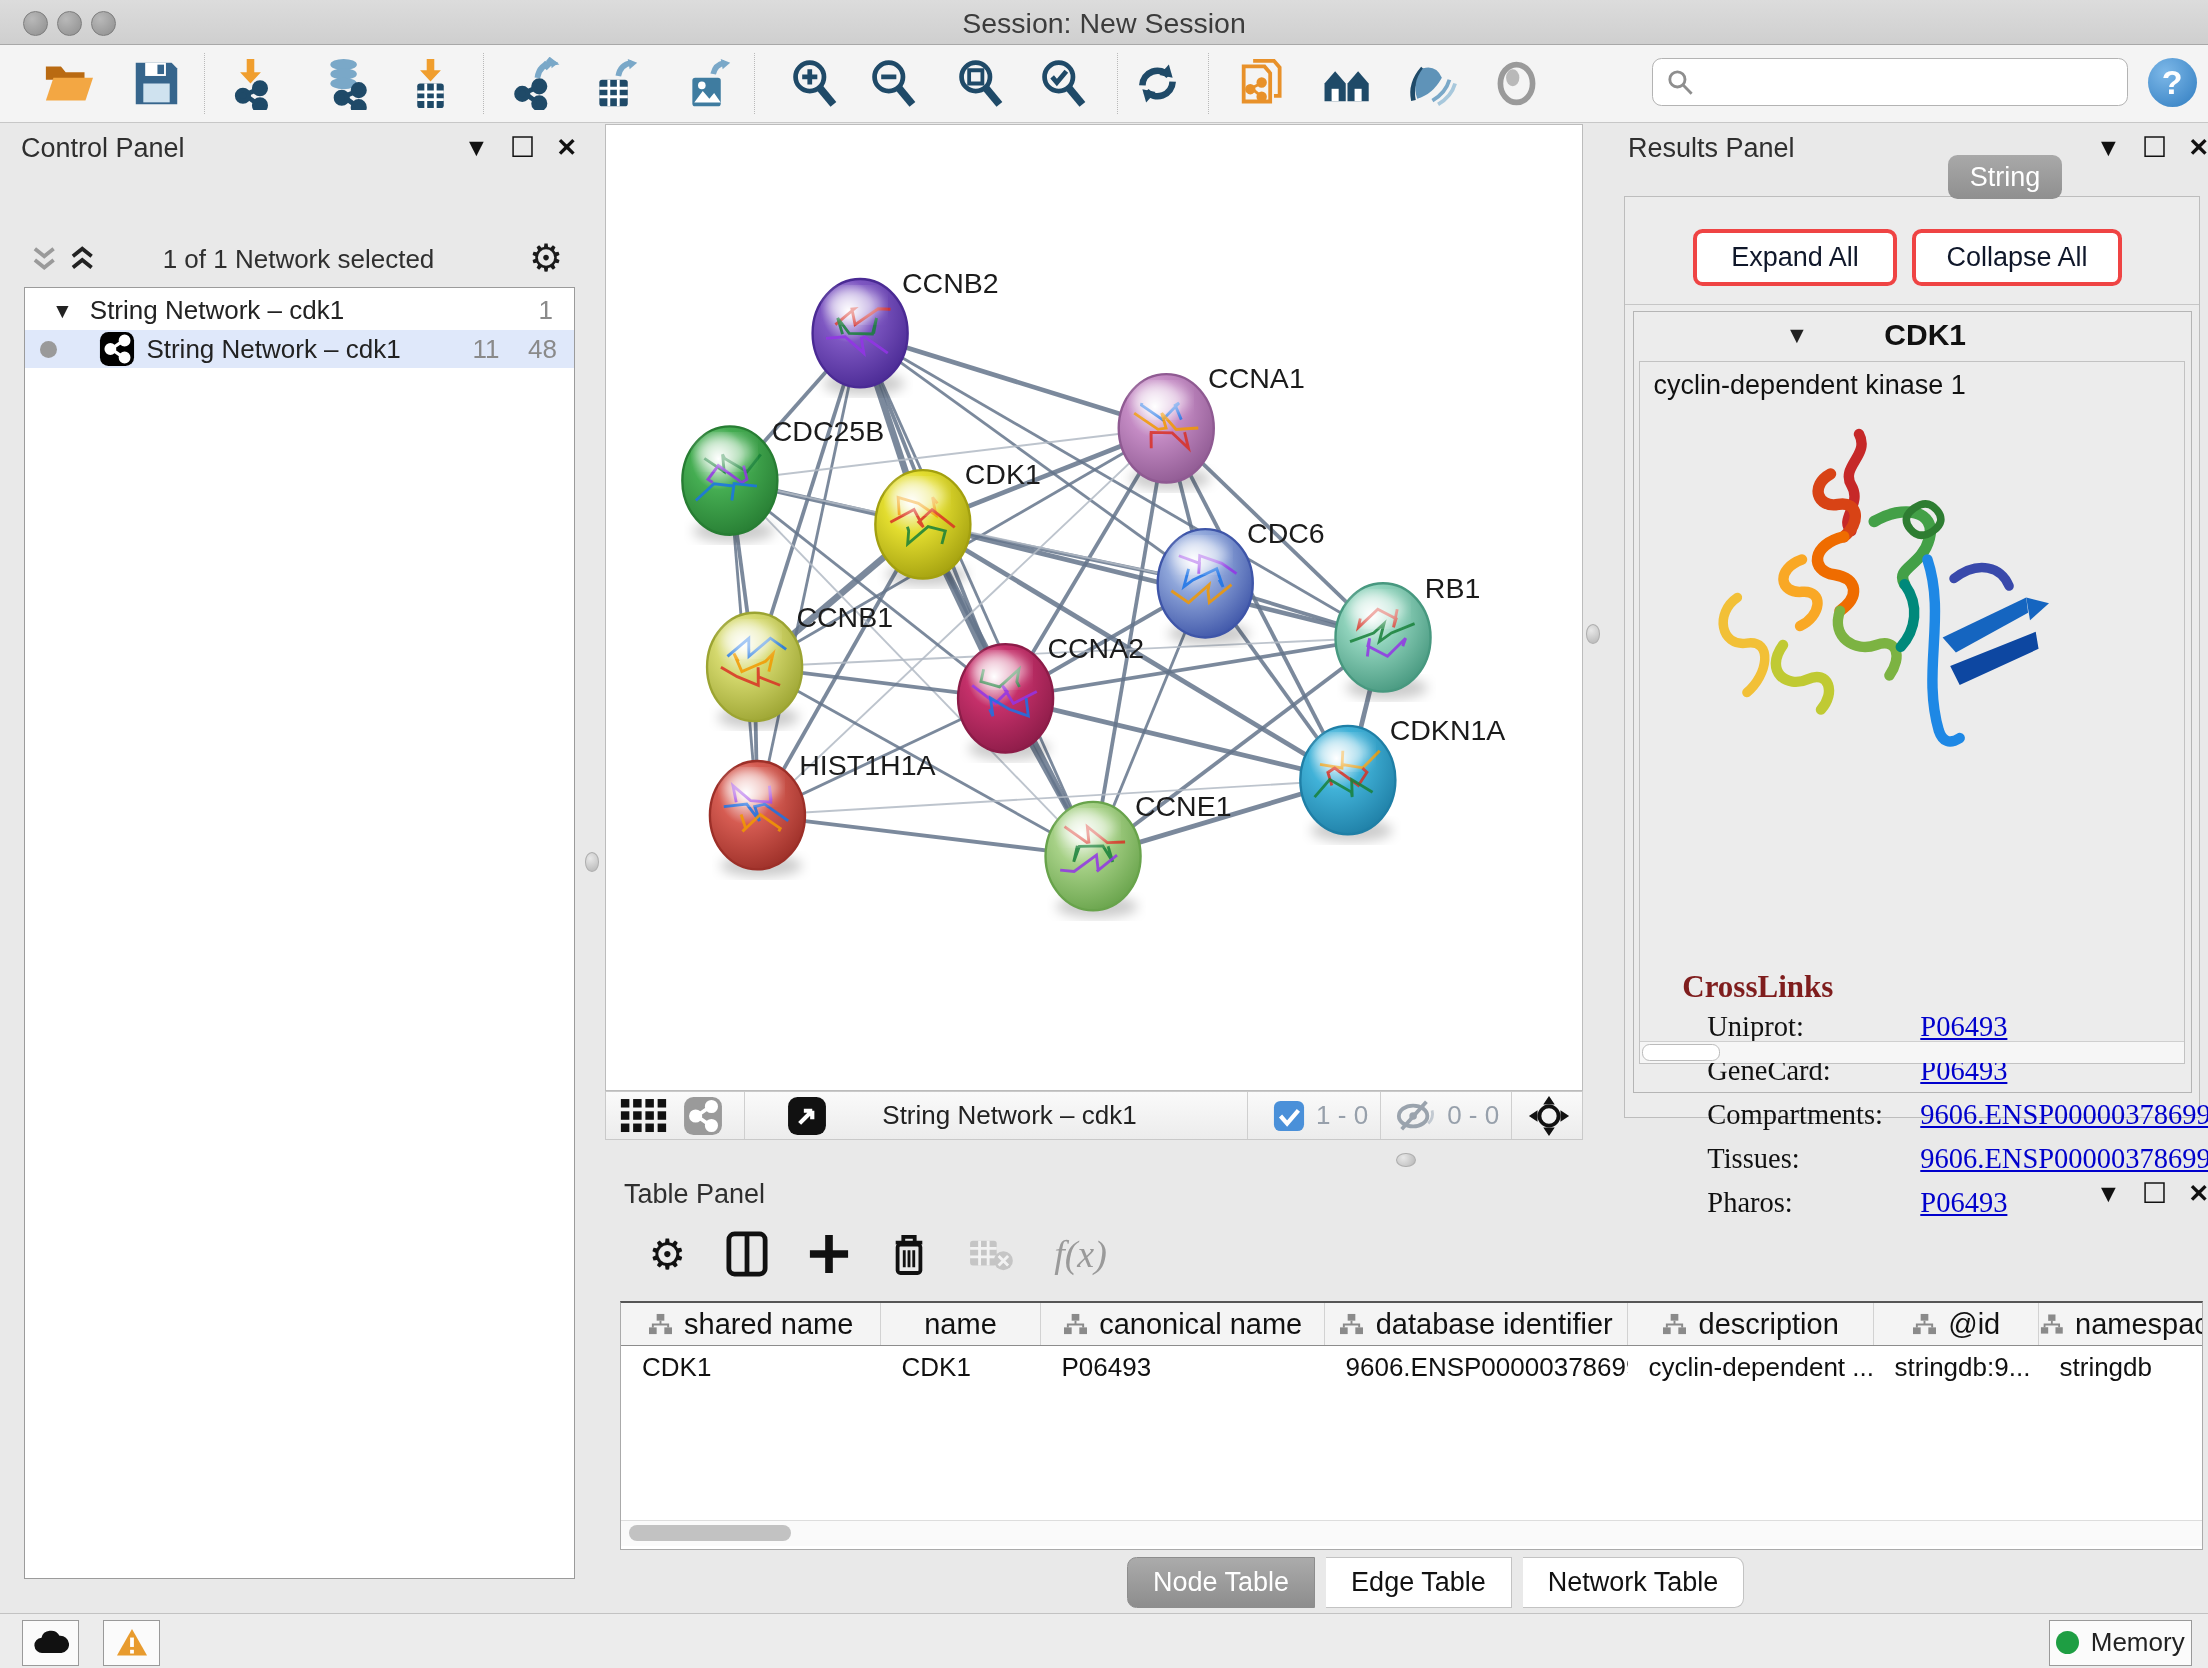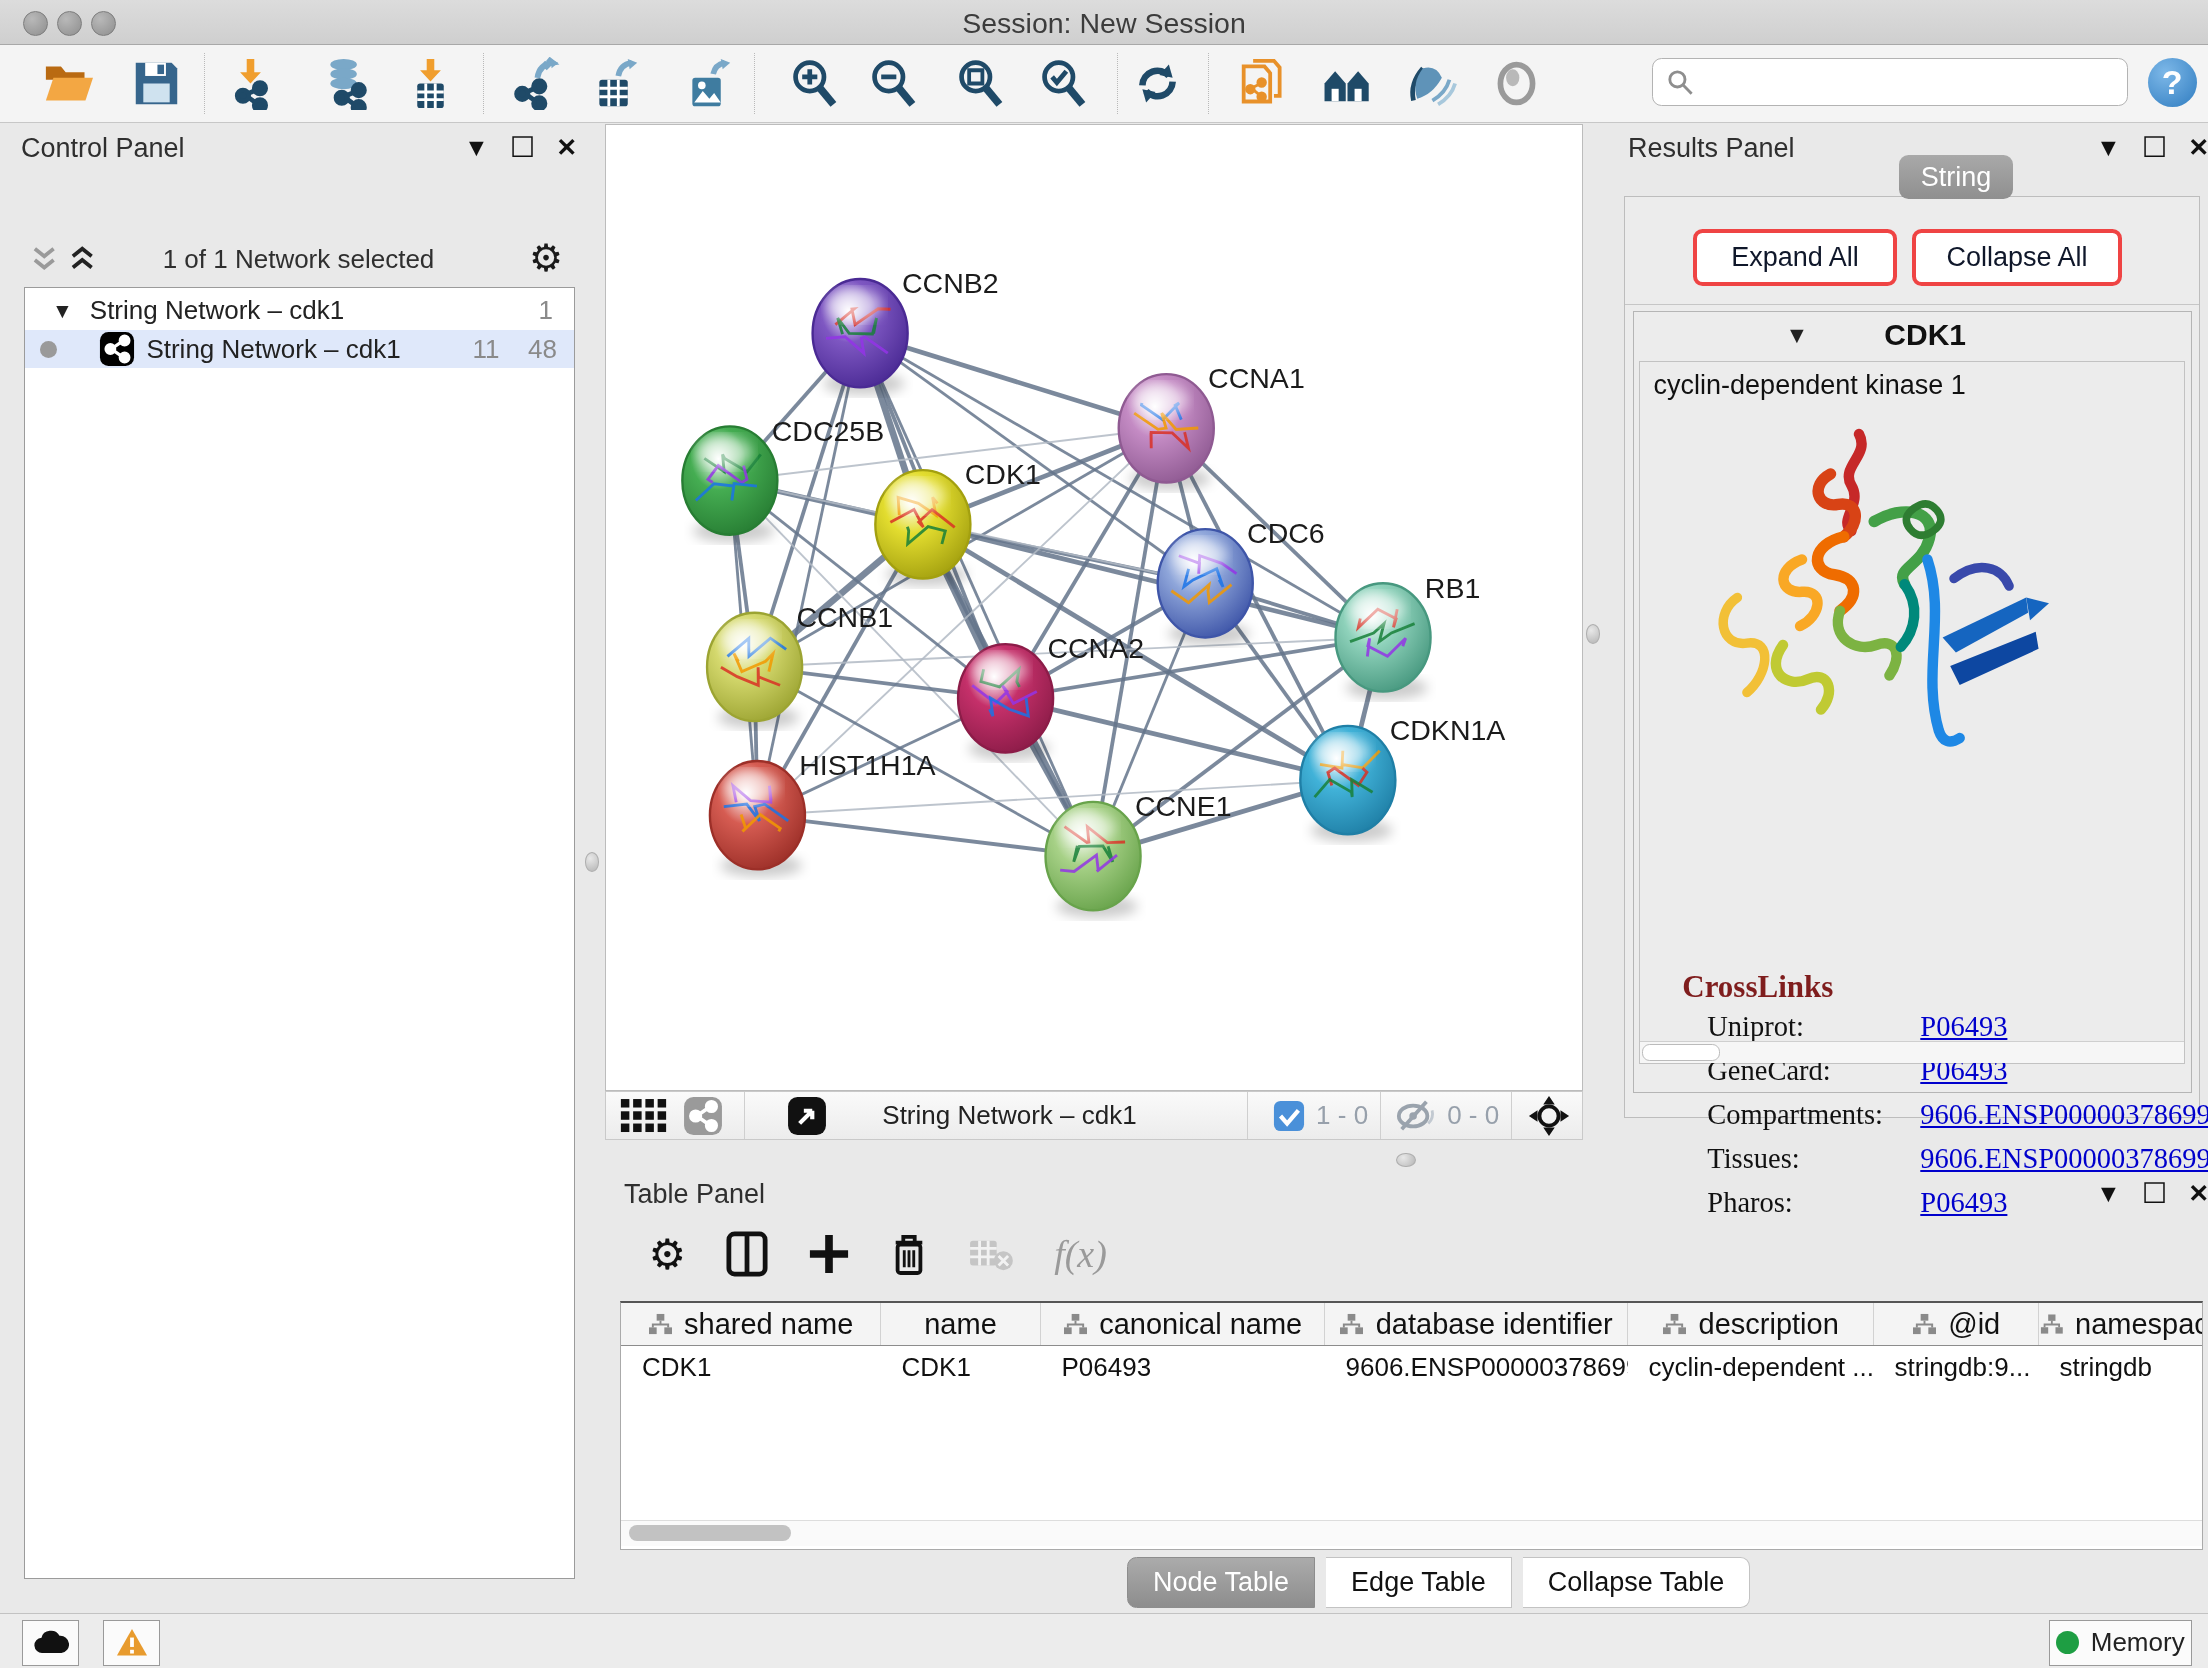--- a/index.html
+++ b/index.html
@@ -47,21 +47,21 @@
     border:1px solid #bcbcbc;box-sizing:border-box;}
   .net-footer{position:absolute;left:605px;top:1091px;width:978px;height:49px;
     background:linear-gradient(#fafafa,#ececec);border:1px solid #c9c9c9;box-sizing:border-box;
     display:flex;align-items:center;}
   .nf-sep{height:100%;border-left:1px solid #cfcfcf;}
   .nf-title{font-size:26px;color:#222;margin-left:55px;}
   .nf-count{font-size:26px;color:#97a0ab;margin:0 11.4px;}
   
   .rp-header{position:absolute;left:1628px;top:133px;}
   .rp-btns{position:absolute;left:2096px;top:133px;width:105px;display:flex;gap:21px;align-items:center;}
-  .string-tab{position:absolute;left:1899px;top:155px;width:114px;height:44px;
+  .string-tab{position:absolute;left:1948px;top:155px;width:114px;height:44px;
     background:linear-gradient(#a9a9a9,#8f8f8f);border-radius:9.5px;color:#fff;font-size:27px;
     display:flex;align-items:center;justify-content:center;z-index:3;}
   .rp-outer{position:absolute;left:1624px;top:196px;width:576px;height:922px;background:#ececec;
     border:1.9px solid #bdbdbd;box-sizing:border-box;}
   .rp-buttons{position:absolute;left:0;top:0;width:100%;height:107px;border-bottom:1.9px solid #c6c6c6;}
   .rp-btn{position:absolute;top:32px;height:49px;background:#fff;border:4px solid #ef4444;border-radius:9.5px;
     font-size:27px;display:flex;align-items:center;justify-content:center;color:#0f172a;}
   .rp-entrybox{position:absolute;left:7.6px;top:114px;width:557px;height:780px;border:1px solid #b5b5b5;}
   .rp-gene-row{position:absolute;left:0;top:0;width:100%;height:46px;display:flex;align-items:center;}
   .rp-gene{font-size:30px;font-weight:bold;color:#111;}
@@ -770,21 +770,21 @@
           </tr>
         </tbody>
       </table>
   </div>
   <div class="hscroll">
       <div class="hthumb"></div>
     </div>
   <div class="bottom-tabs" id="bottom-tabs">
       <div class="tabbtn active">Node Table</div>
       <div class="tabbtn">Edge Table</div>
-      <div class="tabbtn">Collapse Table</div>
+      <div class="tabbtn">Network Table</div>
     </div>
 
   <div class="statusbar">
     <div class="sb-btn" style="left:22px;width:55px">
       <svg width="36" height="25" viewBox="0 0 38 26">
           <path d="M10 24 a8 8 0 0 1 -1 -16 a10 9 0 0 1 19 -2 a7 7 0 0 1 2 18z" fill="#111"></path>
         </svg>
     </div>
     <div class="sb-btn" style="left:103px;width:55px">
       <svg width="32" height="28.5" viewBox="0 0 34 30">

